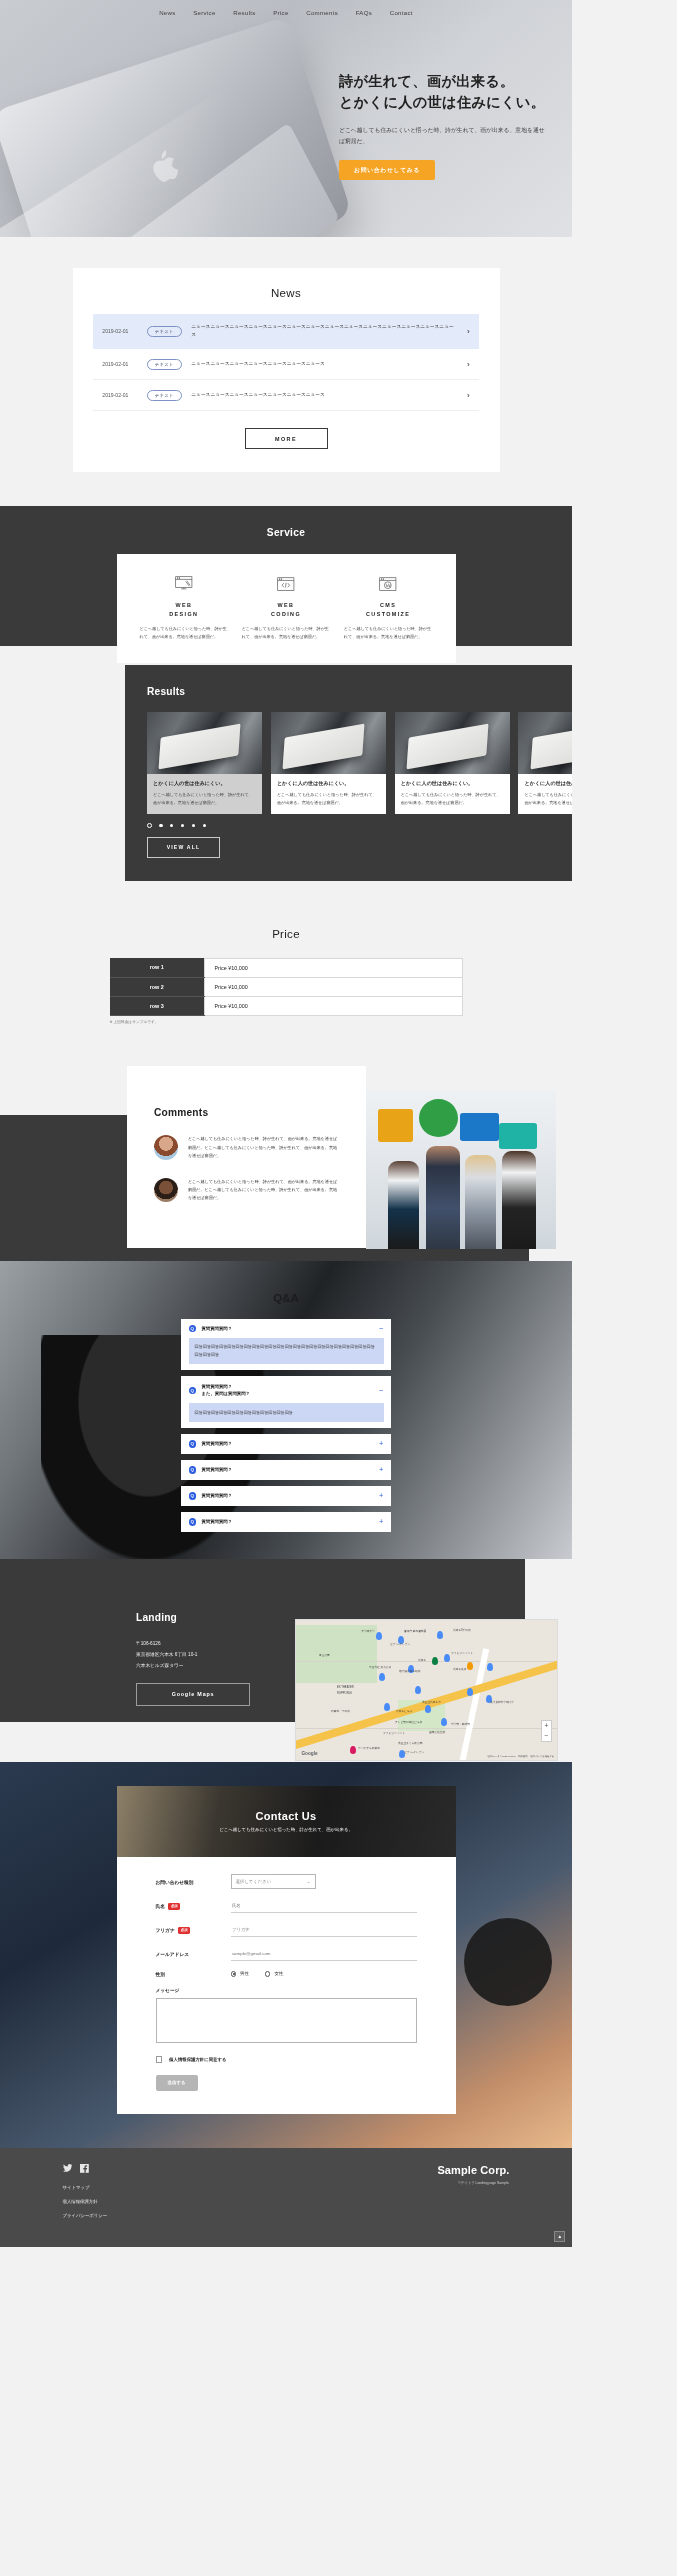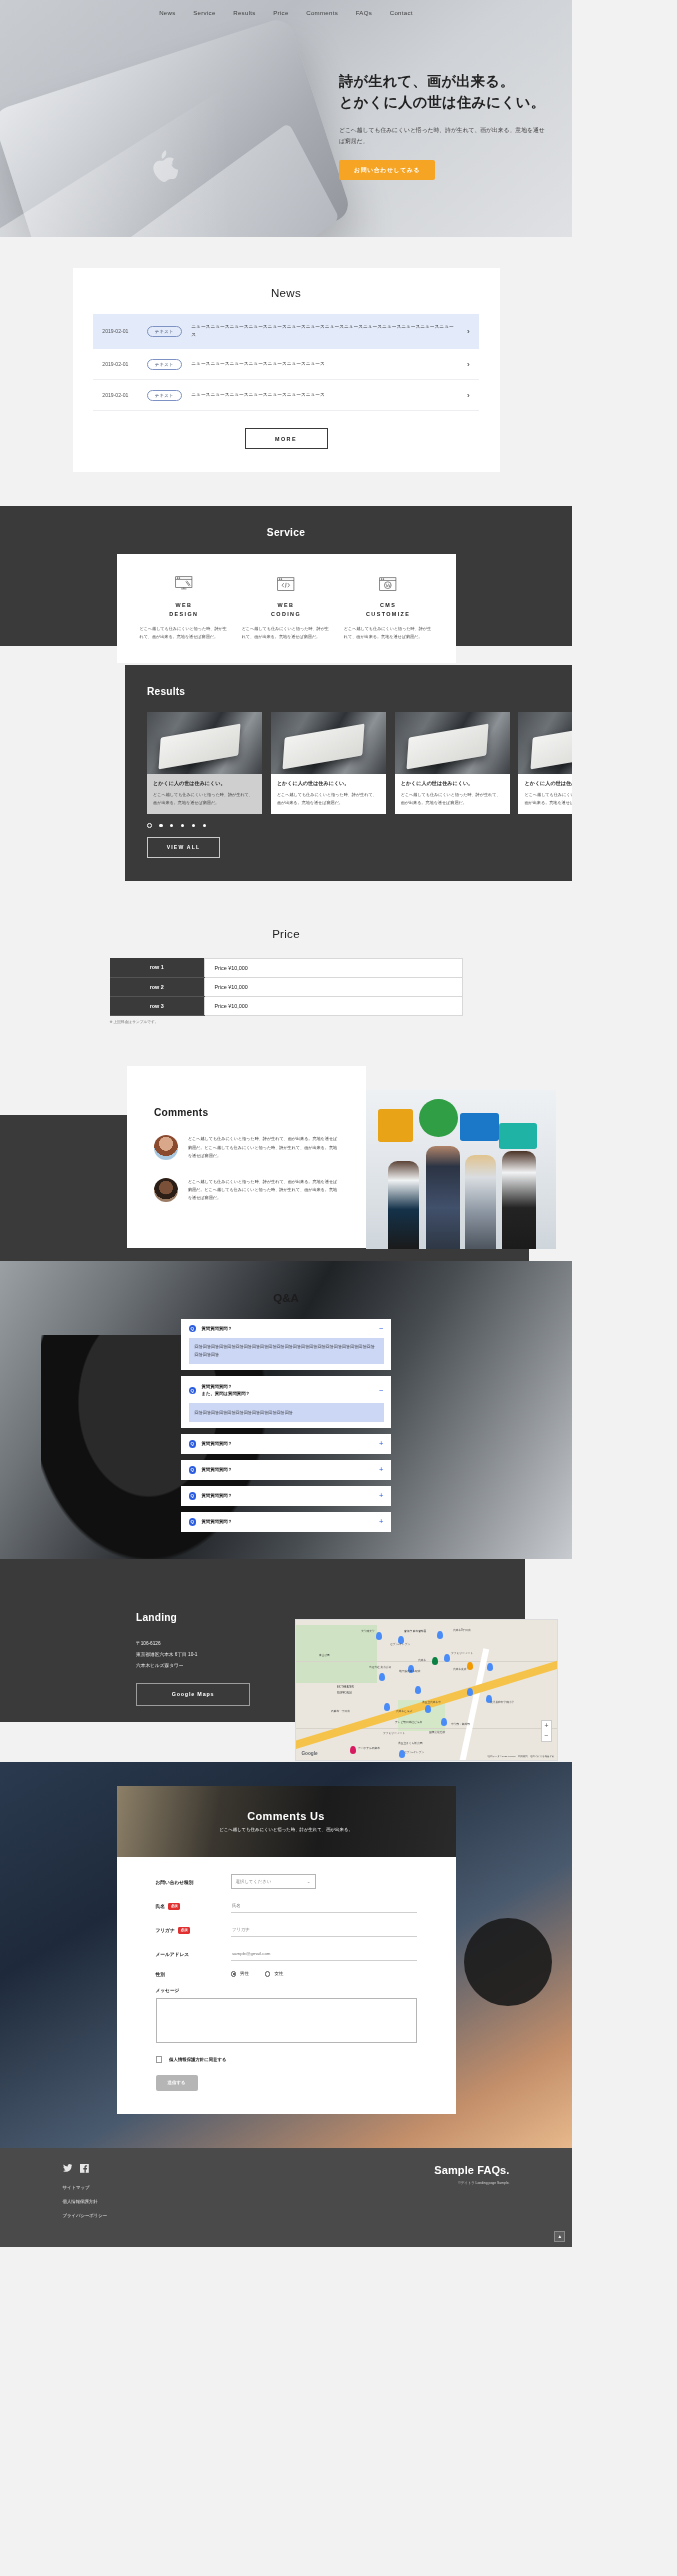--- a/index.html
+++ b/index.html
@@ -673,21 +673,21 @@
       <div class="map-logo">Google</div>
       <div class="map-attr">地図データ ©2022 Google　利用規約　地図の誤りを報告する</div>
     </div>
   </div>
 
   <div class="contact-section">
     <div class="contact-blob"></div>
     <div class="contact-card">
 
       <div class="contact-hero">
-        <div class="contact-h">Comments Us</div>
+        <div class="contact-h">Contact Us</div>
         <div class="contact-sub">どこへ越しても住みにくいと悟った時、詩が生れて、画が出来る。</div>
       </div>
 
       <div class="contact-form">
 
         <div class="frow">
           <div class="flabel">お問い合わせ種別</div>
           <div class="fselect">
             <span>選択してください</span>
             <span>⌄</span>
@@ -761,21 +761,21 @@
             </svg>
           </span>
         </div>
         <div class="footer-links">
           <a href="#">サイトマップ</a>
           <a href="#">個人情報保護方針</a>
           <a href="#">プライバシーポリシー</a>
         </div>
       </div>
       <div class="footer-right">
-        <div class="brand">Sample FAQs.</div>
+        <div class="brand">Sample Corp.</div>
         <div class="copyright">©デイトラ Landing page Sample.</div>
       </div>
     </div>
     <div class="backtop">▲</div>
   </div>
 
 </div>
 
 
 </body></html>

